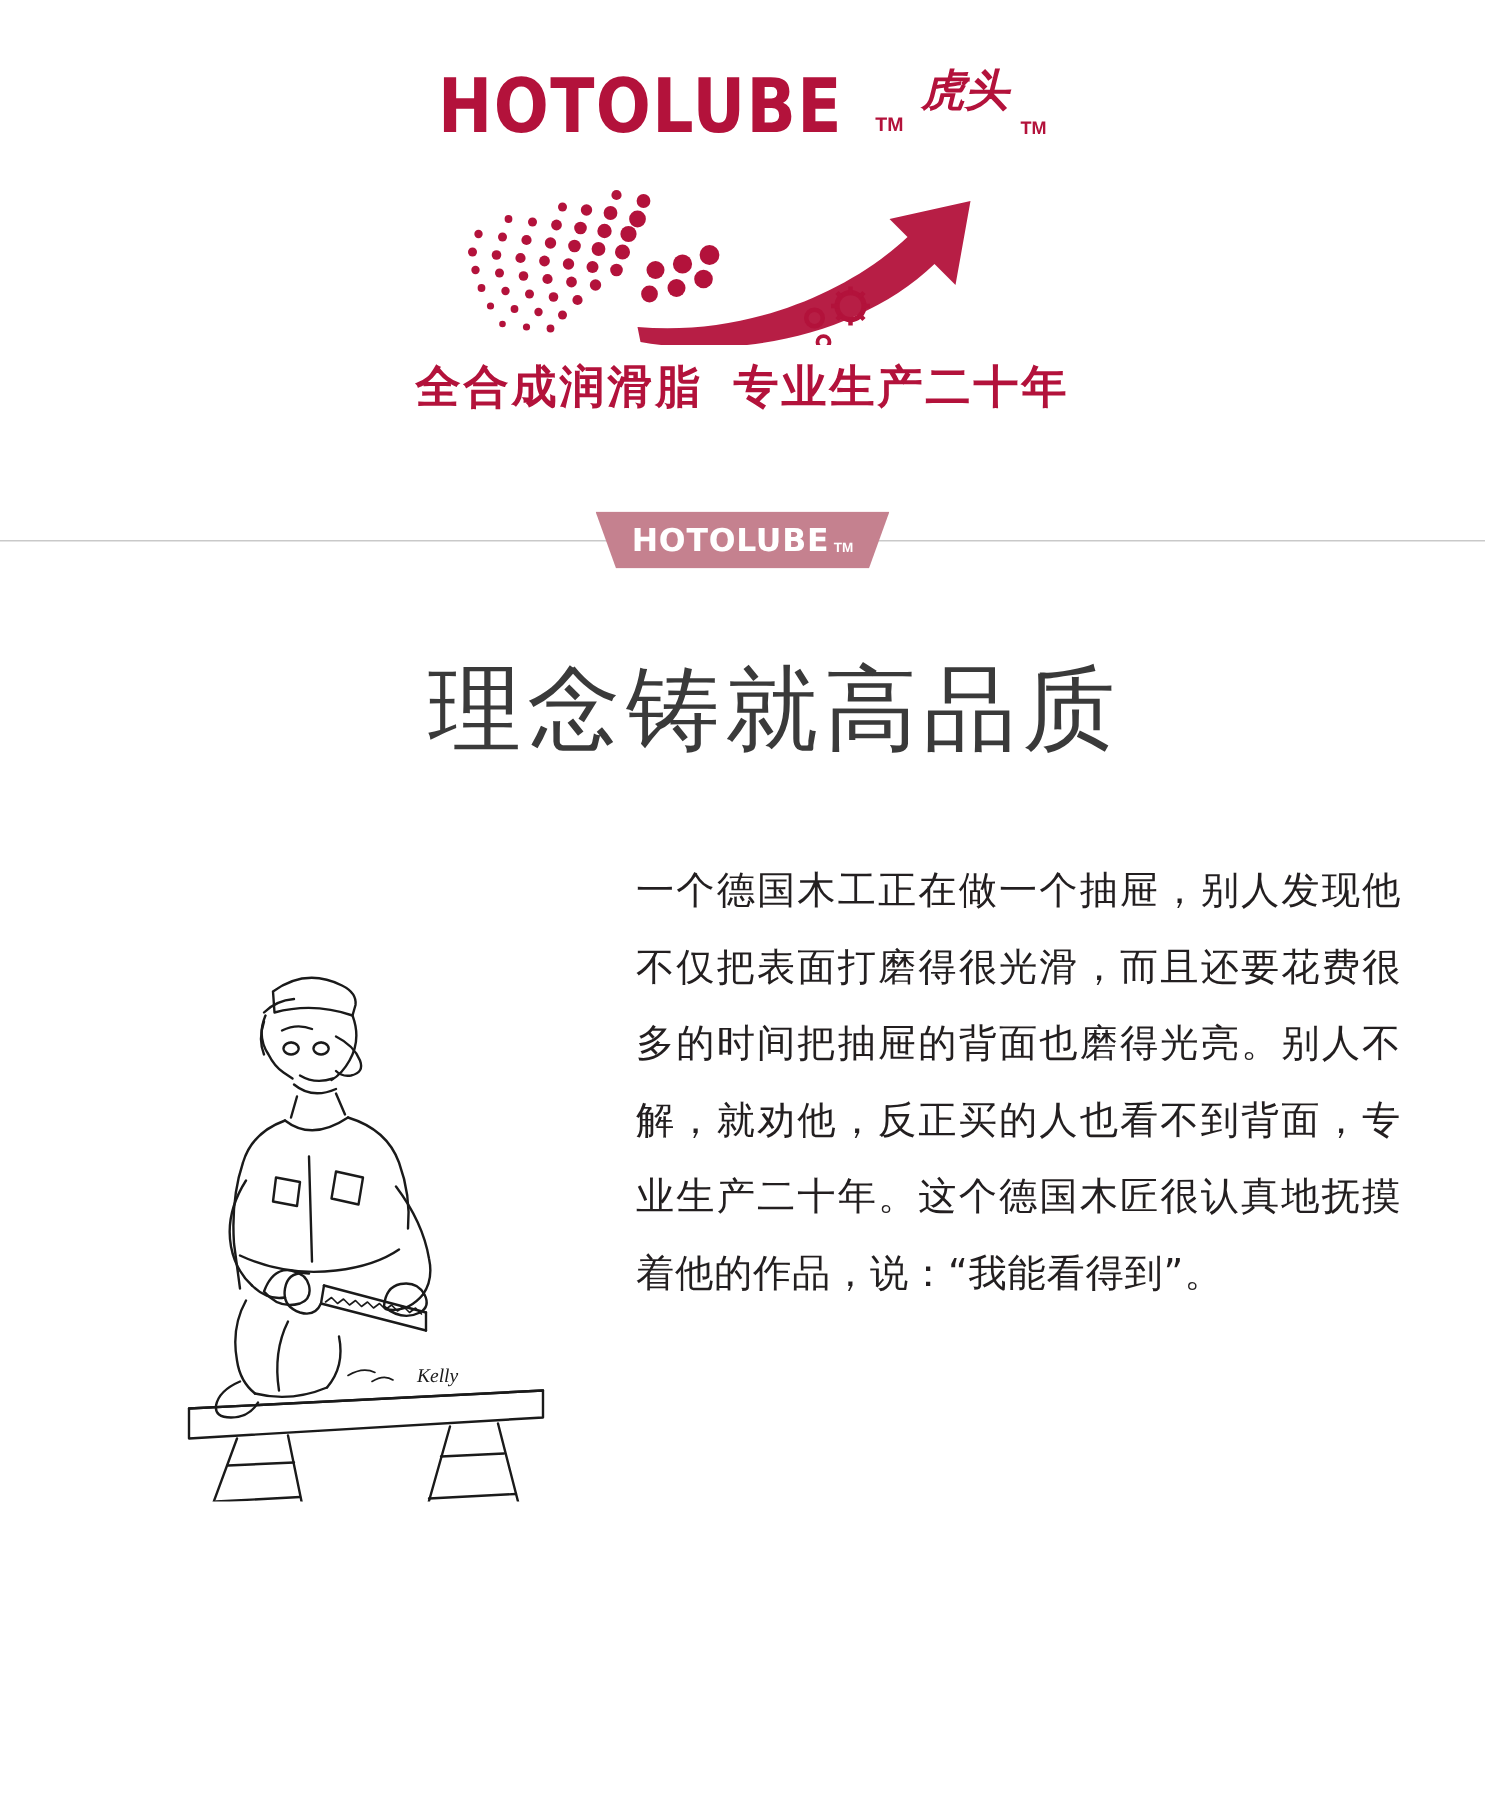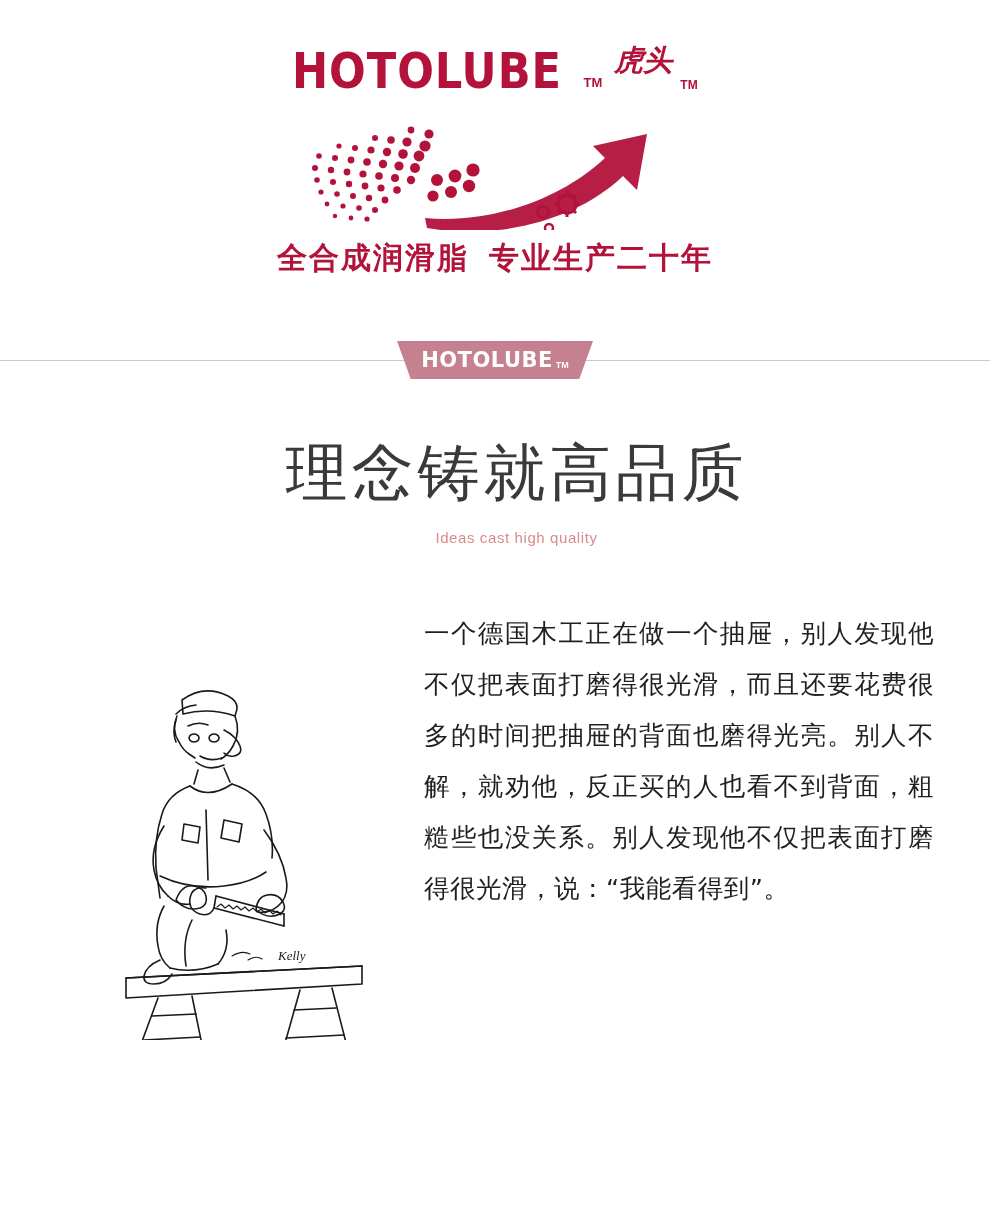--- a/index.html
+++ b/index.html
@@ -271,21 +271,20 @@
 <div class="divider">
   <div class="rule"></div>
   <div class="badge">
     <span class="badge-text">HOTOLUBE</span>
     <span class="badge-tm">TM</span>
   </div>
 </div>
 
 <div class="title-block">
   <div class="title-cn">理念铸就高品质</div>
-  <div class="title-en">Ideas cast high quality</div>
 </div>
 
 <div class="content">
 
   <div class="illustration">
     <svg width="330" height="380" viewBox="0 0 330 380" xmlns="http://www.w3.org/2000/svg" aria-hidden="true">
       <g fill="none" stroke="#1a1a1a" stroke-width="1.6" stroke-linecap="round" stroke-linejoin="round">
 
         <path d="M118 40 q 22 -16 46 -4 q 10 5 9 13 l -2 7 q -26 -9 -52 -2 z"></path>
         <path d="M112 54 q 8 -8 20 -9"></path>
@@ -344,14 +343,14 @@
         <path d="M236 330 l -22 78 M268 328 l 20 78"></path>
         <path d="M230 350 l 42 -2 M222 378 l 58 -3"></path>
 
         <path d="M168 296 q 10 -6 18 -2" stroke-width="1.1"></path>
         <path d="M184 300 q 8 -5 14 -1" stroke-width="1.1"></path>
       </g>
       <text x="214" y="300" font-family="Liberation Serif, serif" font-size="13" fill="#1a1a1a" font-style="italic">Kelly</text>
     </svg>
   </div>
 
-  <div class="paragraph">一个德国木工正在做一个抽屉，别人发现他不仅把表面打磨得很光滑，而且还要花费很多的时间把抽屉的背面也磨得光亮。别人不解，就劝他，反正买的人也看不到背面，粗糙些也没关系。别人发现他不仅把表面打磨得很光滑，说：“我能看得到”。</div>
+  <div class="paragraph">一个德国木工正在做一个抽屉，别人发现他不仅把表面打磨得很光滑，而且还要花费很多的时间把抽屉的背面也磨得光亮。别人不解，就劝他，反正买的人也看不到背面，专业生产二十年。这个德国木匠很认真地抚摸着他的作品，说：“我能看得到”。</div>
 </div>
 
 </body></html>

